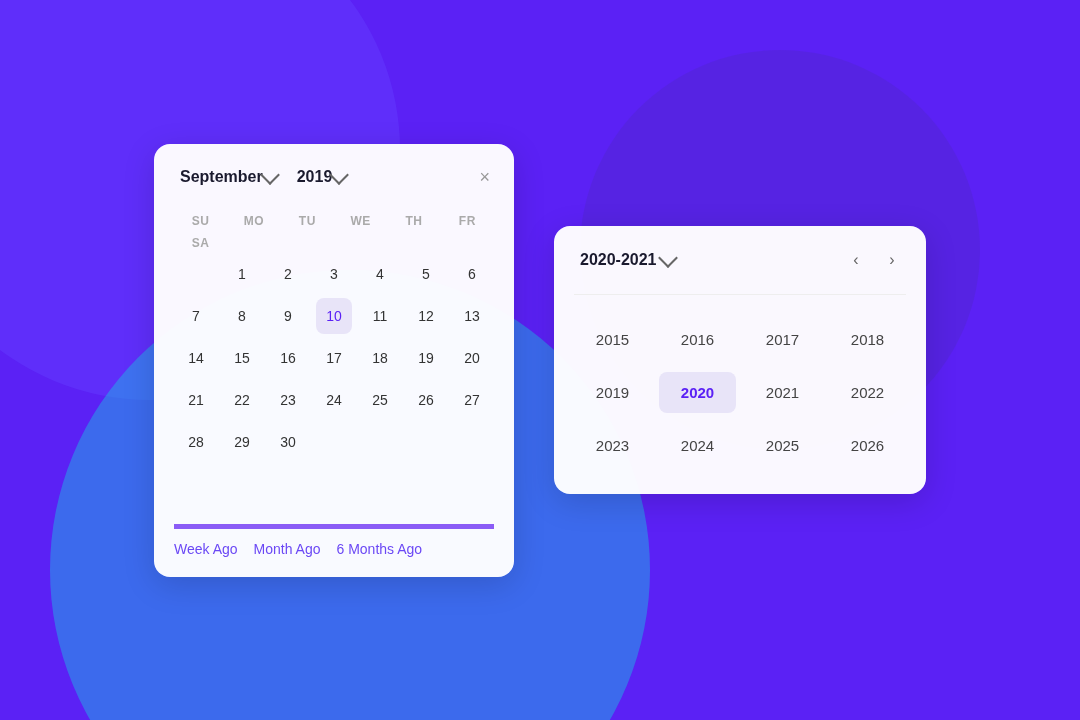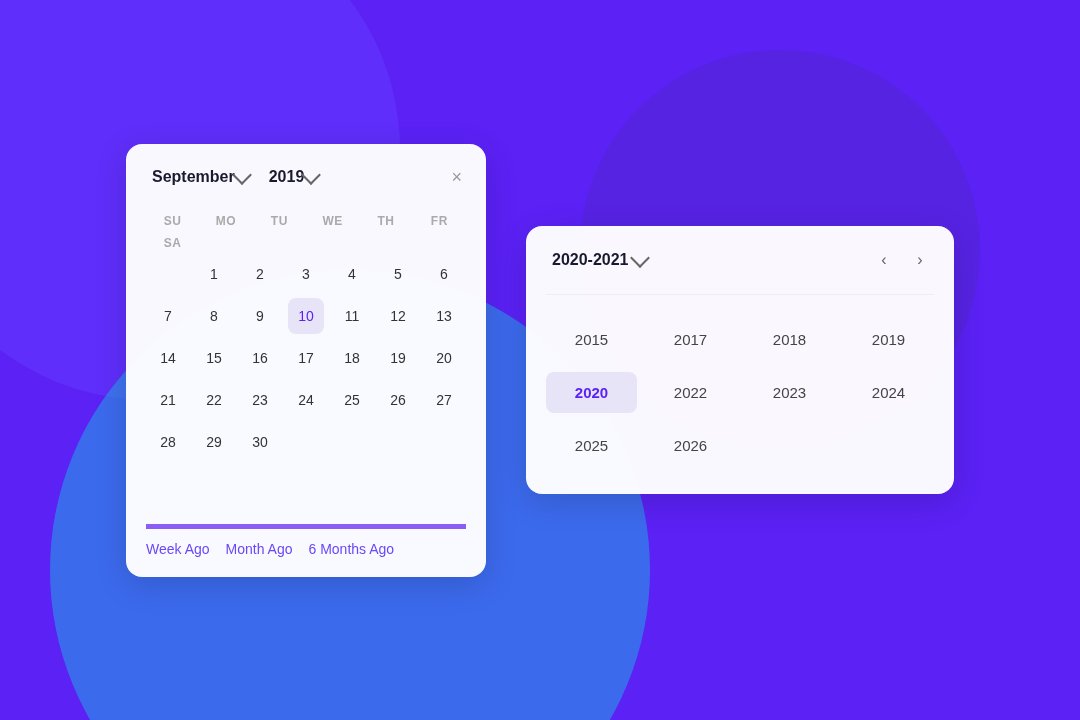--- a/index.html
+++ b/index.html
@@ -151,21 +151,21 @@
 
     .quick-link {
       font-size: 14px;
       font-weight: 500;
       color: #6b48f5;
       cursor: pointer;
     }
 
     
     .year-card {
-      width: 428px;
+      width: 372px;
     }
 
     .year-card-header {
       display: flex;
       align-items: center;
       margin-bottom: 20px;
     }
 
     .year-range-selector {
       display: flex;
@@ -312,23 +312,25 @@
       <span class="chevron-down"></span>
     </div>
     <div class="year-nav-btns">
       <button class="nav-btn">‹</button>
       <button class="nav-btn">›</button>
     </div>
   </div>
   <div class="separator"></div>
   <div class="year-grid">
   <div class="year-item">2015</div>
+      <div class="year-item">2016</div>
       <div class="year-item">2017</div>
       <div class="year-item">2018</div>
       <div class="year-item">2019</div>
       <div class="year-item selected">2020</div>
+      <div class="year-item">2021</div>
       <div class="year-item">2022</div>
       <div class="year-item">2023</div>
       <div class="year-item">2024</div>
       <div class="year-item">2025</div>
       <div class="year-item">2026</div>
     </div>
 </div>
 
 </body></html>

